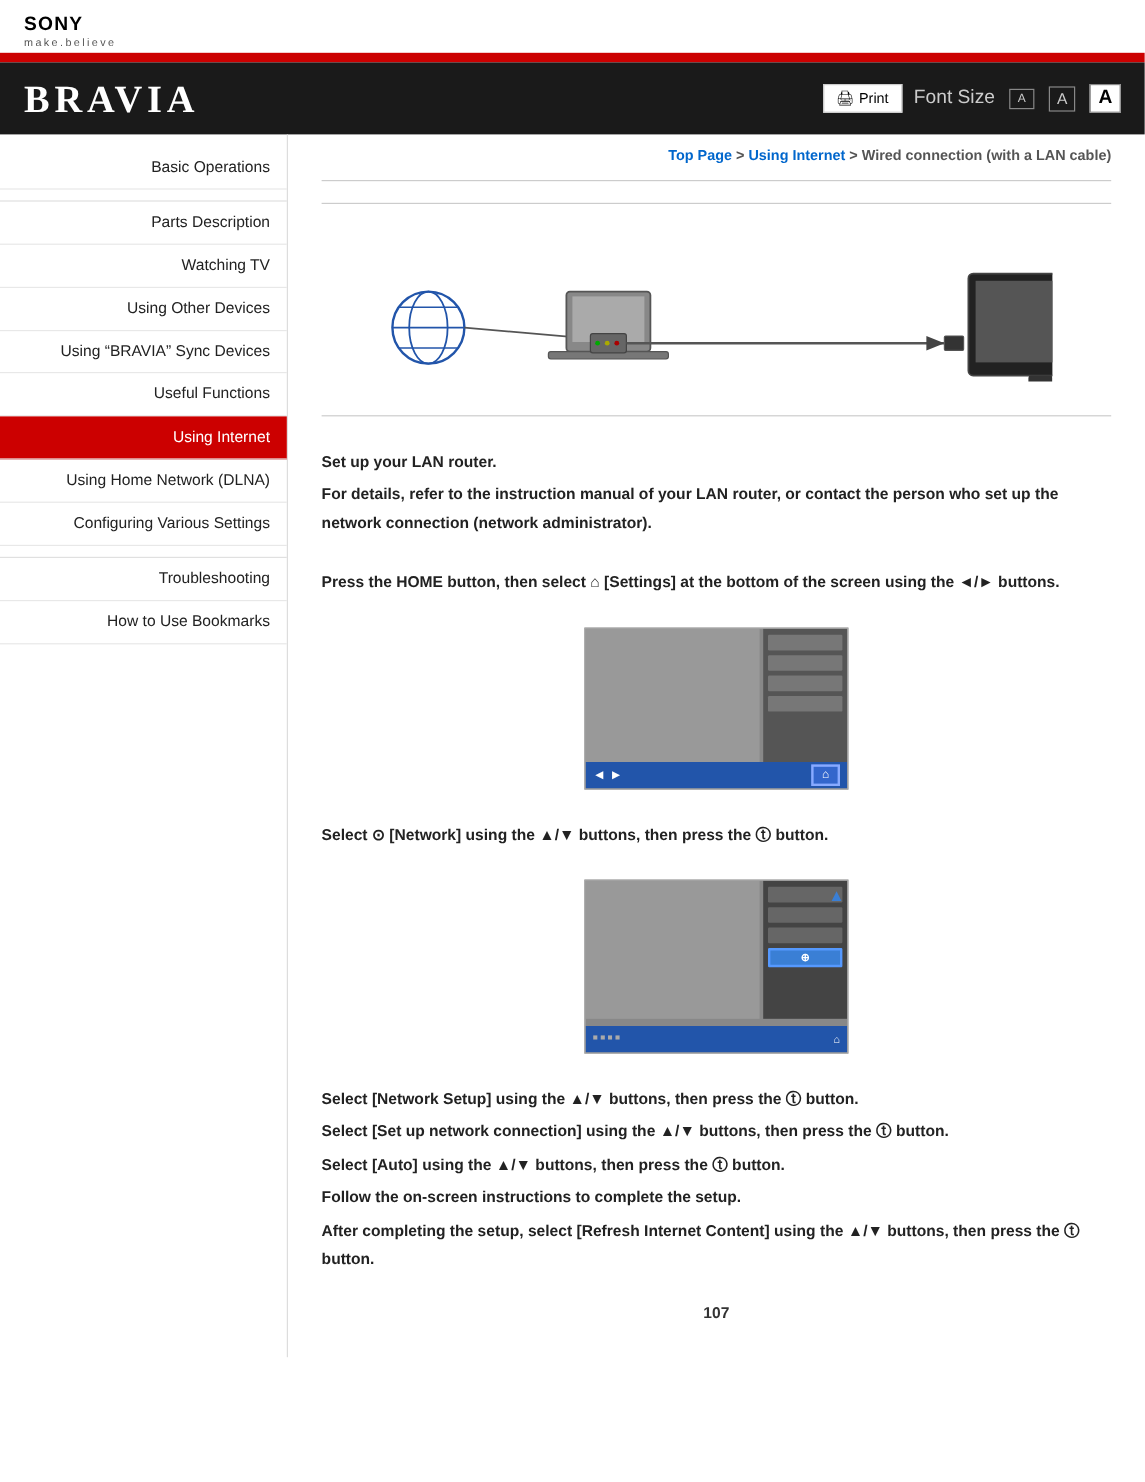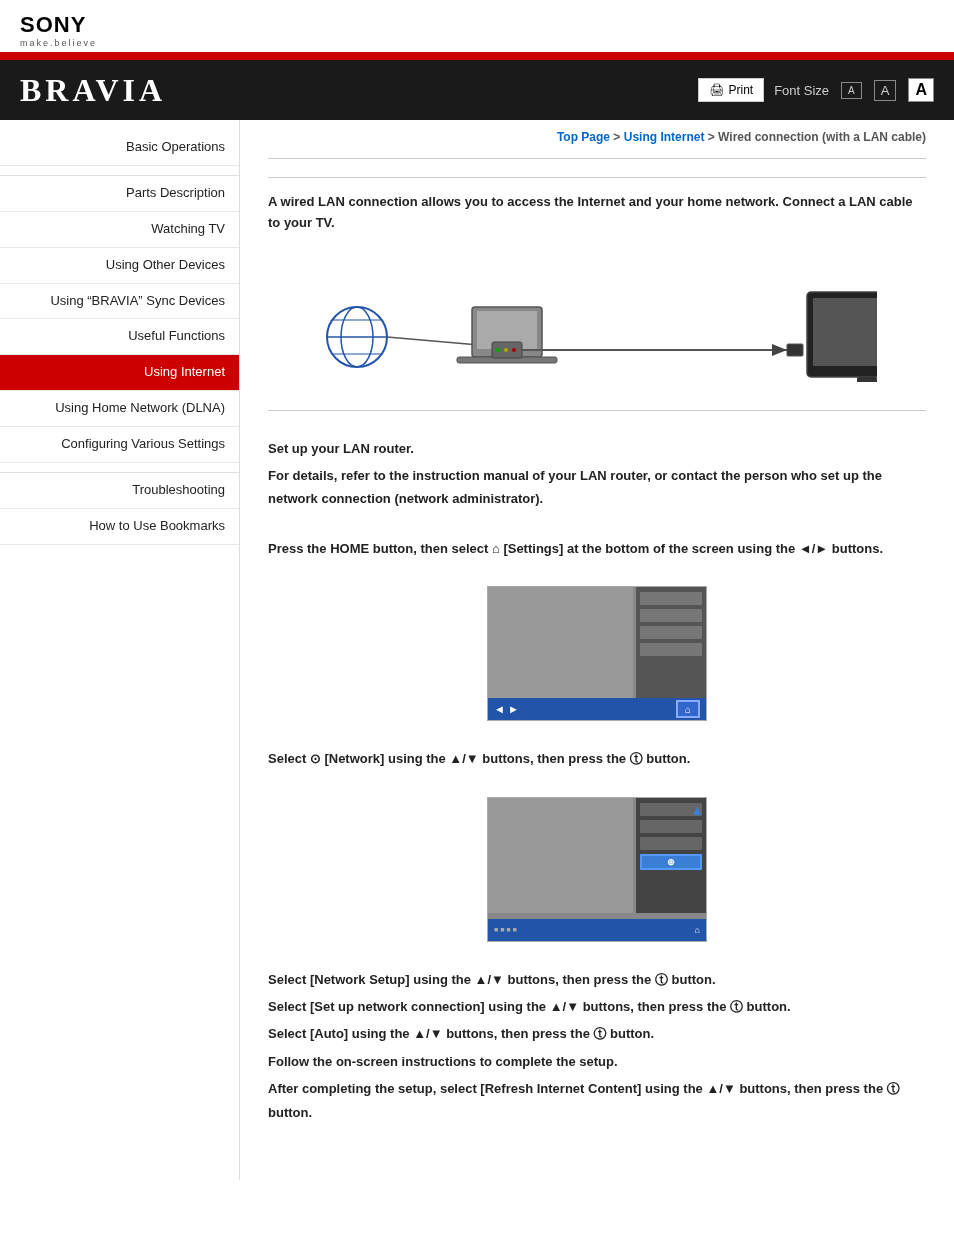--- a/index.html
+++ b/index.html
@@ -4,27 +4,27 @@
   <style>
     * { box-sizing: border-box; margin: 0; padding: 0; }
     body { font-family: Arial, sans-serif; font-size: 13px; color: #222; background: #fff; width: 954px; min-height: 1235px; }
 
     
     .top-bar { height: 8px; background: #c00; }
     .header { background: #1a1a1a; display: flex; align-items: center; justify-content: space-between; padding: 10px 20px; height: 60px; }
     .bravia-logo { font-size: 32px; font-weight: bold; letter-spacing: 4px; color: #fff; font-family: 'Times New Roman', serif; }
     .header-right { display: flex; align-items: center; gap: 10px; }
     .print-btn { background: #fff; border: 1px solid #ccc; padding: 4px 10px; font-size: 12px; cursor: pointer; display: flex; align-items: center; gap: 4px; }
-    .font-size-label { color: #ccc; font-size: 13px; }
+    .font-size-label { color: #ccc; font-size: 16px; }
     .font-btn { border: 1px solid #888; padding: 2px 6px; color: #ccc; cursor: pointer; font-size: 11px; margin-left: 2px; background: transparent; }
     .font-btn.active { background: #fff; color: #000; font-size: 14px; font-weight: bold; }
 
     
     .sony-area { padding: 12px 20px 4px 20px; }
-    .sony-logo { font-size: 22px; font-weight: bold; letter-spacing: 1px; color: #000; font-family: Arial, sans-serif; }
+    .sony-logo { font-size: 16px; font-weight: bold; letter-spacing: 1px; color: #000; font-family: Arial, sans-serif; }
     .sony-tagline { font-size: 9px; color: #555; letter-spacing: 2px; }
 
     
     .main-layout { display: flex; }
 
     
     .sidebar { width: 240px; min-width: 240px; padding: 10px 0; border-right: 1px solid #ddd; text-align: right; }
     .sidebar-item { padding: 9px 14px; font-size: 13px; color: #222; cursor: pointer; border-bottom: 1px solid #e8e8e8; line-height: 1.3; }
     .sidebar-item.active { background: #c00; color: #fff; }
 
@@ -94,21 +94,20 @@
 
   <div class="content">
 
     <div class="breadcrumb">
       <a href="#">Top Page</a><span> &gt; </span><a href="#">Using Internet</a><span> &gt; </span><span>Wired connection (with a LAN cable)</span>
     </div>
 
     <hr class="divider">
     <hr class="divider" style="margin-top:18px;">
 
-    <p class="intro-text">A wired LAN connection allows you to access the Internet and your home network. Connect a LAN cable to your TV.</p>
 
     <div class="network-diagram">
       <svg class="diagram-svg" viewBox="0 0 560 120" xmlns="http://www.w3.org/2000/svg">
 
         <circle cx="40" cy="75" r="30" fill="none" stroke="#2255aa" stroke-width="2"></circle>
         <ellipse cx="40" cy="75" rx="16" ry="30" fill="none" stroke="#2255aa" stroke-width="1.5"></ellipse>
         <line x1="10" y1="75" x2="70" y2="75" stroke="#2255aa" stroke-width="1.5"></line>
         <line x1="15" y1="58" x2="65" y2="58" stroke="#2255aa" stroke-width="1.2"></line>
         <line x1="15" y1="92" x2="65" y2="92" stroke="#2255aa" stroke-width="1.2"></line>
 
@@ -199,15 +198,16 @@
     </div>
 
     <div class="step-text">
       <p>Select [Network Setup] using the ▲/▼ buttons, then press the ⓣ button.</p>
       <p>Select [Set up network connection] using the ▲/▼ buttons, then press the ⓣ button.</p>
       <p>Select [Auto] using the ▲/▼ buttons, then press the ⓣ button.</p>
       <p>Follow the on-screen instructions to complete the setup.</p>
       <p>After completing the setup, select [Refresh Internet Content] using the ▲/▼ buttons, then press the ⓣ button.</p>
     </div>
 
+    <div class="page-num">107</div>
 
   </div>
 </div>
 
 </body></html>

